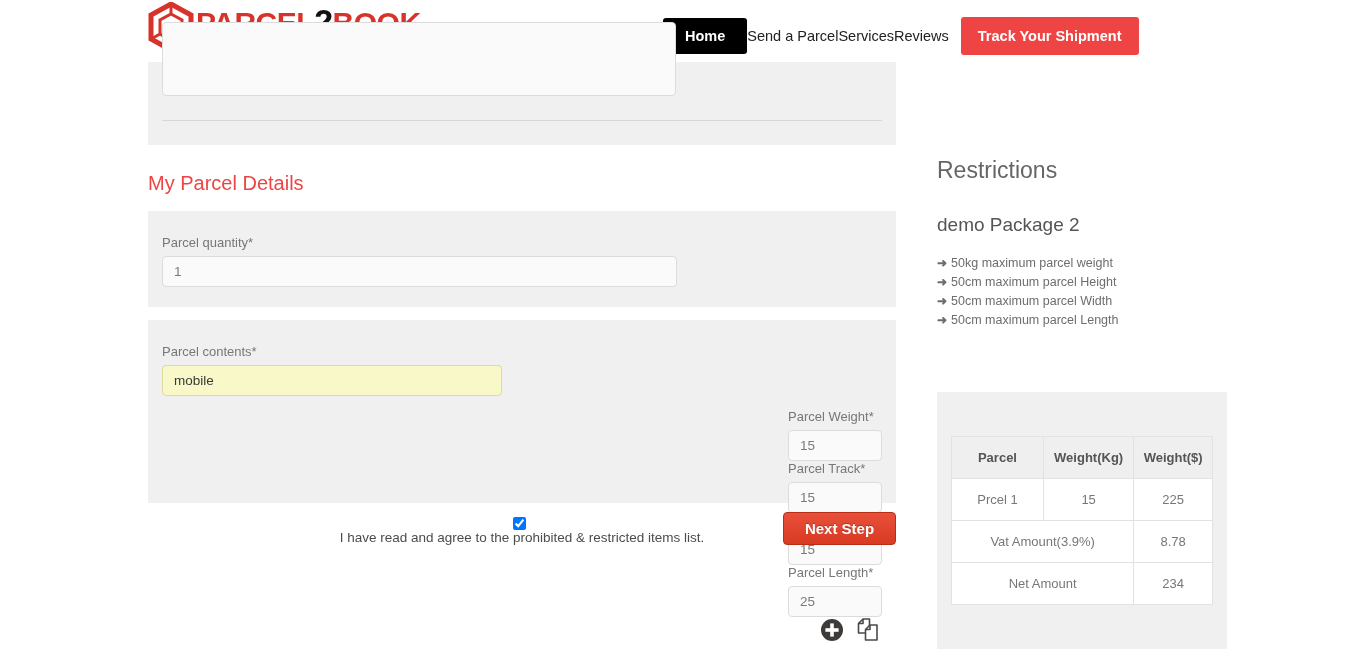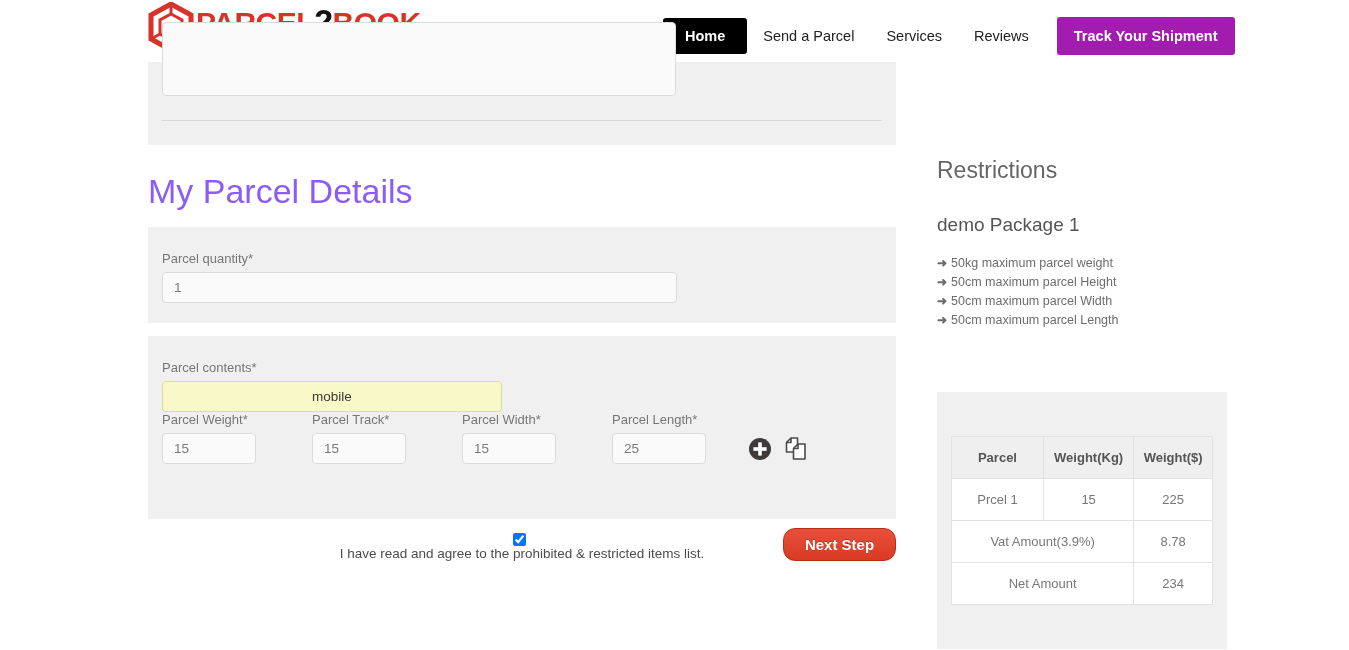--- a/index.html
+++ b/index.html
@@ -47,34 +47,34 @@
   }
   .nav {
     position: absolute;
     left: 663px; top: 17px;
     display: flex;
     align-items: center;
   }
   .nav-item {
     font-size: 14.5px;
     color: #222222;
-    padding: 10px 16px;
+    padding: 10px 0;
     text-decoration: none;
     white-space: nowrap;
     cursor: pointer;
   }
   .nav-item.active {
     background: #000000;
     color: #ffffff;
     border-radius: 3px;
     font-weight: bold;
     padding: 10px 22px;
   }
   .nav-cta {
-    background: #a21caf;
+    background: #ef4444;
     color: #ffffff;
     font-weight: bold;
     font-size: 14.5px;
     border-radius: 3px;
     padding: 11px 17px;
     margin-left: 12px;
     white-space: nowrap;
     cursor: pointer;
   }
 
@@ -100,22 +100,22 @@
     border-radius: 4px;
   }
   .panel-divider {
     position: absolute;
     left: 14px; top: 58px;
     width: 720px;
     border-top: 1px solid #d7d7d7;
   }
 
   .section-title {
-    font-size: 34px;
-    color: #8b5cf6;
+    font-size: 20px;
+    color: #ef4444;
     font-weight: normal;
     margin: 27px 0 16px 0;
     padding-left: 0px;
   }
 
   .panel-qty { height: 96px; padding: 24px 14px 0 14px; }
   .field-label {
     font-size: 13px;
     color: #777777;
     margin-bottom: 6px;
@@ -135,26 +135,26 @@
   .inp-qty { width: 515px; }
 
   .panel-details {
     margin-top: 13px;
     height: 183px;
     padding: 24px 14px 0 14px;
     position: relative;
   }
   .row-one { display: flex; }
   .fld { margin-right: 0; }
-  .inp-yellow { background: #f8f8c8; border: 1px solid #dddd9a; color: #3a3a3a; text-align: center; }
+  .inp-yellow { background: #f8f8c8; border: 1px solid #dddd9a; color: #3a3a3a; }
   .inp-contents { width: 340px; }
   .inp-value { width: 165px; }
   .spacer-mid { width: 130px; }
 
-  .row-two { display: flex; align-items: flex-end; }
+  .row-two { display: flex; margin-top: 13px; align-items: flex-end; flex-direction: column; }
   .inp-dim { width: 94px; }
   .dim-gap { width: 56px; }
   .icon-group { display: flex; align-items: center; margin-left: 42px; margin-bottom: 2px; }
   .icon-btn { cursor: pointer; line-height: 0; }
   .icon-btn + .icon-btn { margin-left: 12px; }
 
   .agree-row {
     display: flex;
     align-items: center;
     margin-top: 14px;
@@ -163,21 +163,21 @@
     flex-direction: column;
   }
   .agree-chk { width: 13px; height: 13px; margin: 0 7px 0 2px; cursor: pointer; }
   .agree-text { font-size: 13.5px; color: #4c4c4c; }
   .next-btn {
     position: absolute;
     right: 0; top: -5px;
     width: 113px; height: 33px;
     background: linear-gradient(to bottom, #e8503b 0%, #d93a22 100%);
     border: 1px solid #b92d17;
-    border-radius: 12px;
+    border-radius: 4px;
     color: #ffffff;
     font-size: 15px;
     font-weight: bold;
     font-family: "Liberation Sans", sans-serif;
     cursor: pointer;
     text-shadow: 0 -1px 0 rgba(0,0,0,.25);
   }
 
   
   .side-title {
@@ -340,21 +340,21 @@
       <input type="checkbox" class="agree-chk" checked="" style="">
       <span class="agree-text">I have read and agree to the prohibited &amp; restricted items list.</span>
       <button class="next-btn">Next Step</button>
     </div>
 
   </div>
 
   <div class="right-col">
 
     <h3 class="side-title">Restrictions</h3>
-    <h4 class="side-sub">demo Package 1</h4>
+    <h4 class="side-sub">demo Package 2</h4>
 
     <ul class="restr-list">
       <li class="restr-li">
         <span class="arrow-ico">➜</span>
         <span>50kg maximum parcel weight</span>
       </li>
       <li class="restr-li">
         <span class="arrow-ico">➜</span>
         <span>50cm maximum parcel Height</span>
       </li>

